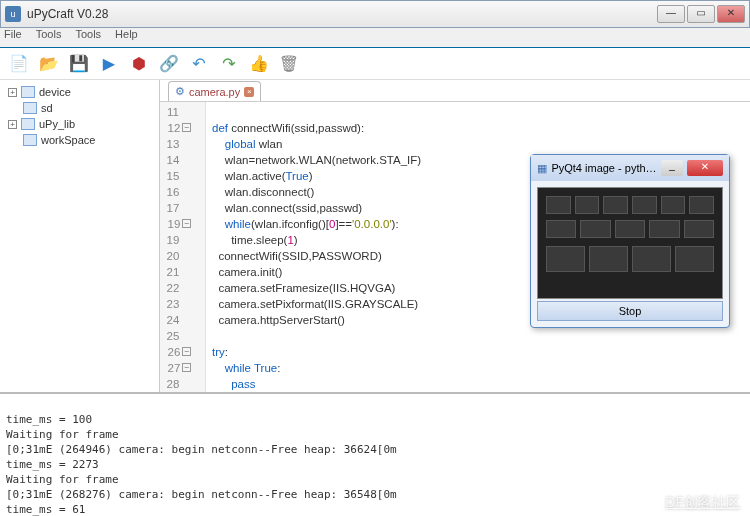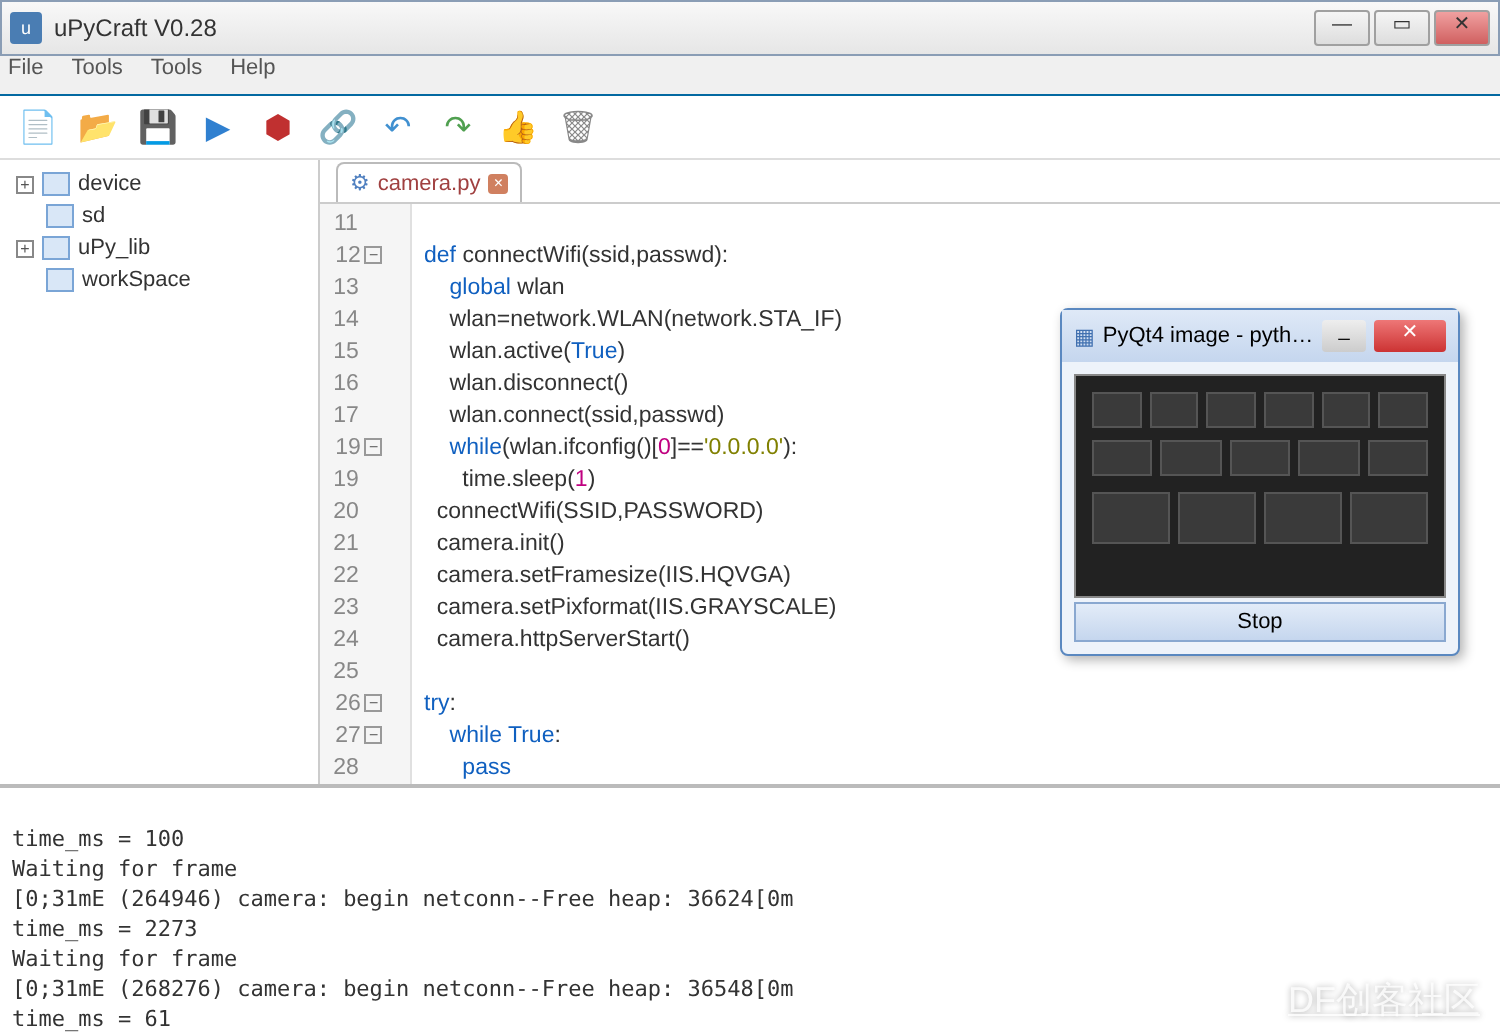--- a/index.html
+++ b/index.html
@@ -37,21 +37,21 @@
 .ptitle .t { flex: 1; overflow:hidden; text-overflow:ellipsis; white-space:nowrap; }
 .pclose { width: 36px; height: 16px; background: linear-gradient(#e77,#c33); border-radius: 2px; text-align:center; color:#fff; font-size:10px; line-height:14px; cursor:pointer;}
 .pmin { width: 22px; height: 16px; background: linear-gradient(#eee,#ccc); border-radius: 2px; font-size:10px; text-align:center; line-height:12px; cursor:pointer;}
 .pbody { padding: 6px; }
 .camimg { width: 186px; height: 112px; background: #222; border: 1px solid #888; position:relative; overflow:hidden;}
 .camimg .row { position:absolute; left:8px; right:8px; height:18px; display:flex; gap:4px;}
 .camimg .key { flex:1; background:#3a3a3a; border:1px solid #555;}
 .ip { font-size: 10px; padding: 3px 2px; color: #333; }
 .stopbtn { width: 100%; height: 20px; background: linear-gradient(#e3ecf8,#c5d6ee); border: 1px solid #8aa8d0; font-size: 11px; cursor: pointer; margin-top:2px;}
 .watermark { position: absolute; right: 10px; bottom: 4px; color: rgba(255,255,255,.8); font-size: 14px; text-align:right; pointer-events:none; text-shadow:0 0 3px rgba(0,0,0,.3);}
-.watermark .big { font-size: 18px; text-decoration: underline; }
+.watermark .big { font-size: 14px; text-decoration: underline; }
 </style>
 </head>
 <body>
 
 <div class="titlebar">
   <span class="icon">u</span>
   <span class="title">uPyCraft V0.28</span>
   <div class="winbtns">
     <div class="winbtn">—</div>
     <div class="winbtn">▭</div>

